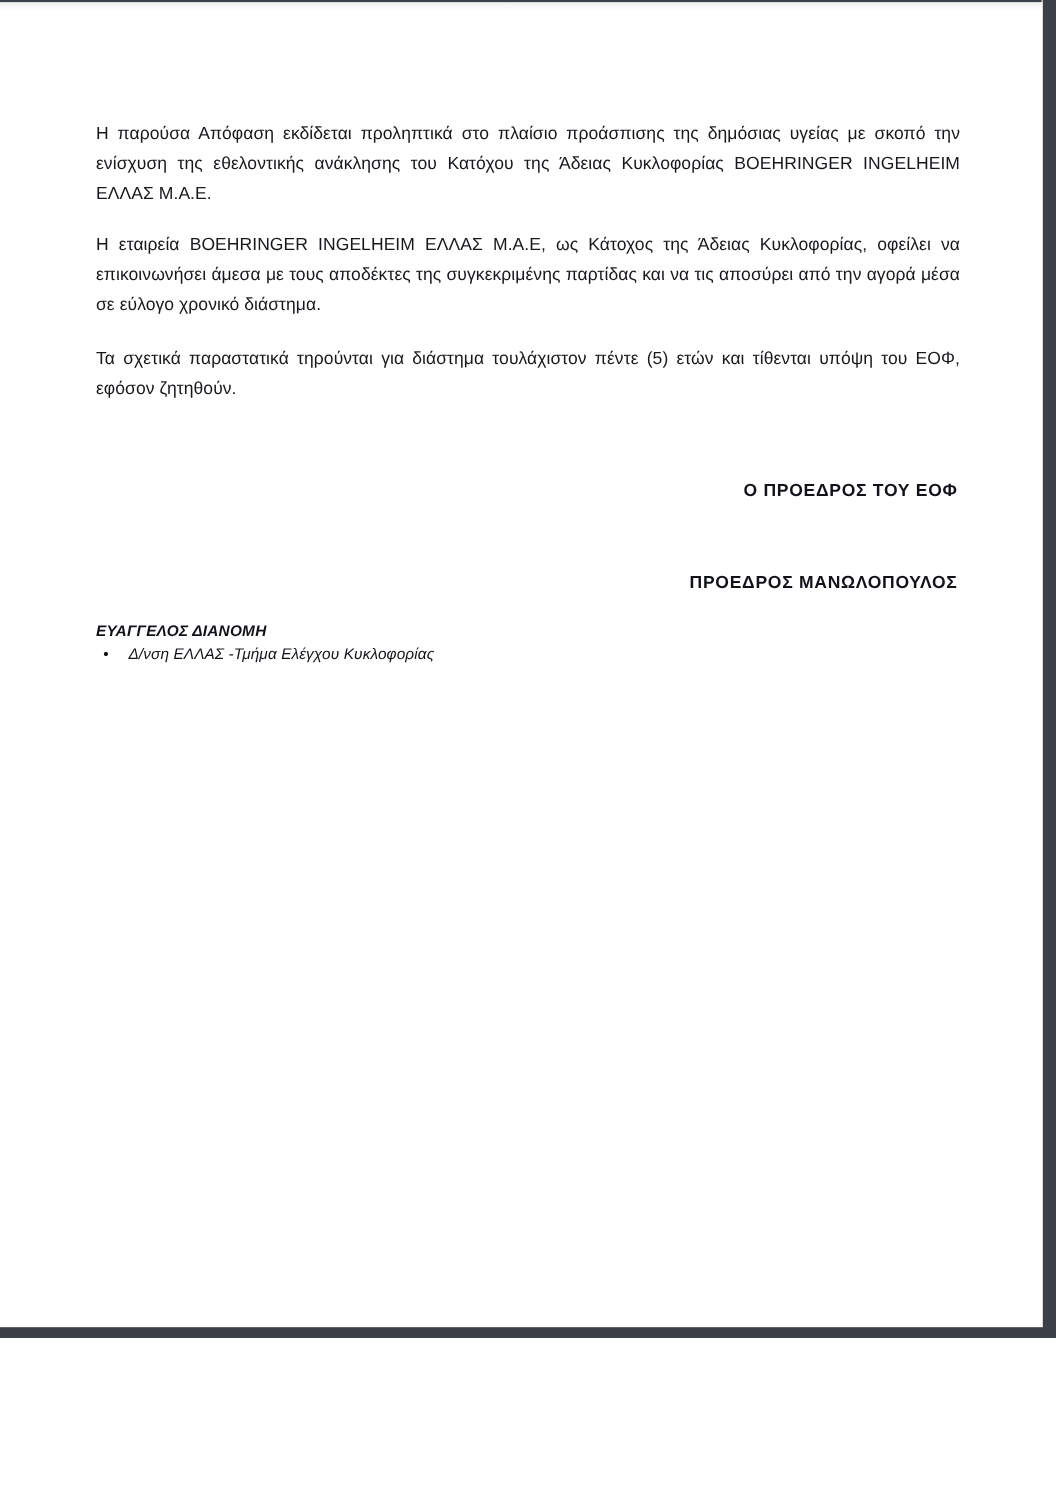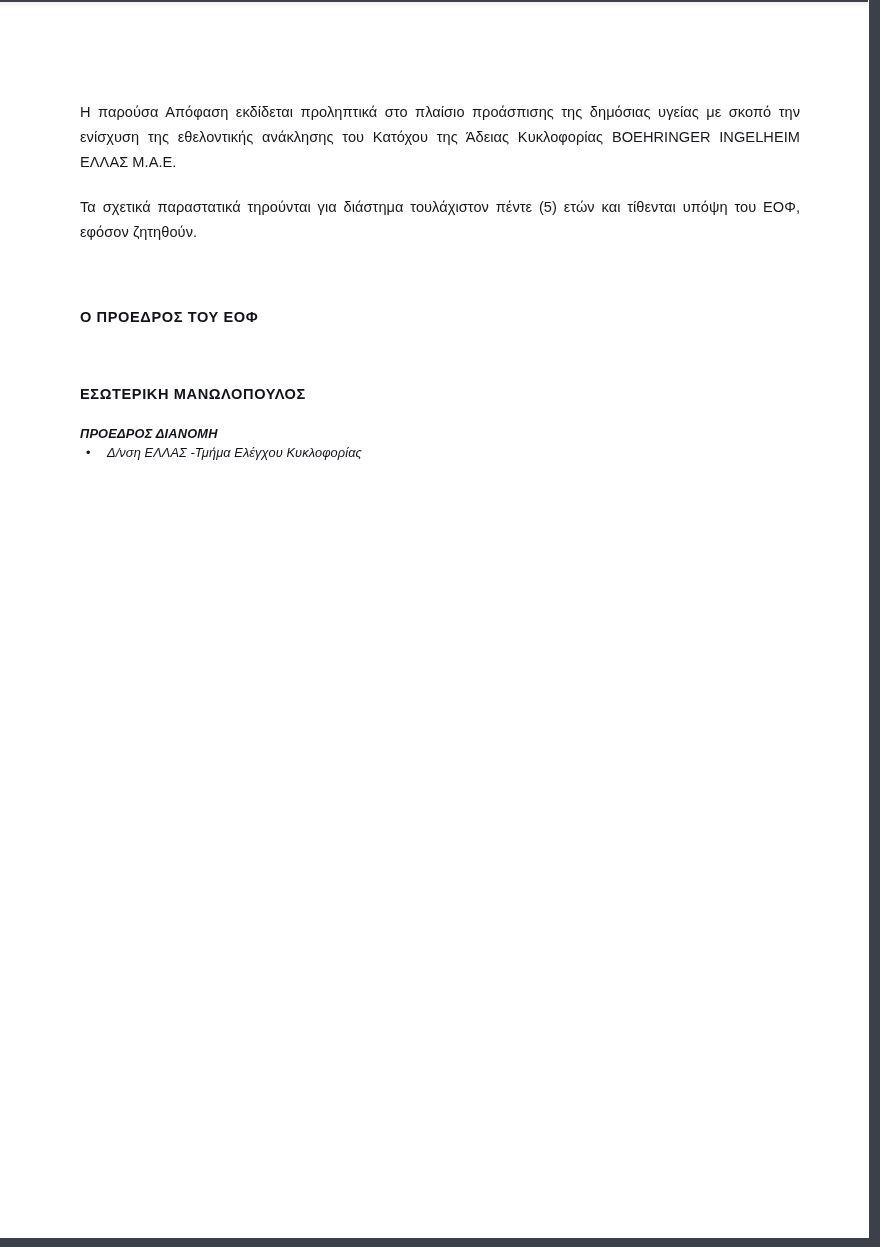--- a/index.html
+++ b/index.html
@@ -6,21 +6,21 @@
     margin: 0;
     padding: 0;
     background: #ffffff;
   }
   body {
     font-family: "Liberation Sans", "DejaVu Sans", sans-serif;
   }
   #page {
     position: relative;
     width: 880px;
-    height: 1247px;
+    height: 1115px;
     background: #ffffff;
     box-sizing: border-box;
     overflow: hidden;
   }
   
   .edge-top {
     position: absolute;
     left: 0;
     top: 0;
     width: 880px;
@@ -87,20 +87,21 @@
     text-align: justify;
     text-justify: inter-word;
     letter-spacing: 0.05px;
   }
   p.body-par.spaced-before {
     margin-top: 20px;
   }
 
   .signature-block {
     margin-top: 62px;
+    text-align: right;
   }
   .sig-line {
     font-size: 14.6px;
     font-weight: bold;
     color: #111318;
     letter-spacing: 0.6px;
     line-height: 20px;
     padding-right: 2px;
   }
   .sig-line.name {
@@ -150,30 +151,31 @@
 
   <div class="edge-top"></div>
   <div class="edge-top-shade"></div>
 
   <div class="sheet">
 
     <div class="content">
 
       <p class="body-par">Η παρούσα Απόφαση εκδίδεται προληπτικά στο πλαίσιο προάσπισης της δημόσιας υγείας με σκοπό την ενίσχυση της εθελοντικής ανάκλησης του Κατόχου της Άδειας Κυκλοφορίας BOEHRINGER INGELHEIM ΕΛΛΑΣ Μ.Α.Ε.</p>
 
+      <p class="body-par">Η εταιρεία BOEHRINGER INGELHEIM ΕΛΛΑΣ Μ.Α.Ε, ως Κάτοχος της Άδειας Κυκλοφορίας, οφείλει να επικοινωνήσει άμεσα με τους αποδέκτες της συγκεκριμένης  παρτίδας και να τις αποσύρει από την αγορά μέσα σε εύλογο χρονικό διάστημα.</p>
 
       <p class="body-par spaced-before">Τα σχετικά παραστατικά τηρούνται για διάστημα τουλάχιστον πέντε (5) ετών και τίθενται υπόψη του ΕΟΦ, εφόσον ζητηθούν.</p>
 
       <div class="signature-block">
         <div class="sig-line">Ο ΠΡΟΕΔΡΟΣ ΤΟΥ ΕΟΦ</div>
-        <div class="sig-line name">ΕΣΩΤΕΡΙΚΗ ΜΑΝΩΛΟΠΟΥΛΟΣ</div>
+        <div class="sig-line name">ΠΡΟΕΔΡΟΣ ΜΑΝΩΛΟΠΟΥΛΟΣ</div>
       </div>
 
       <div class="distribution">
-        <div class="dist-title">ΠΡΟΕΔΡΟΣ ΔΙΑΝΟΜΗ</div>
+        <div class="dist-title">ΕΥΑΓΓΕΛΟΣ ΔΙΑΝΟΜΗ</div>
         <ul class="dist-list">
           <li>
             <span class="bullet-glyph">•</span>
             <span>Δ/νση ΕΛΛΑΣ -Τμήμα Ελέγχου Κυκλοφορίας</span>
           </li>
         </ul>
       </div>
 
     </div>
   </div>

